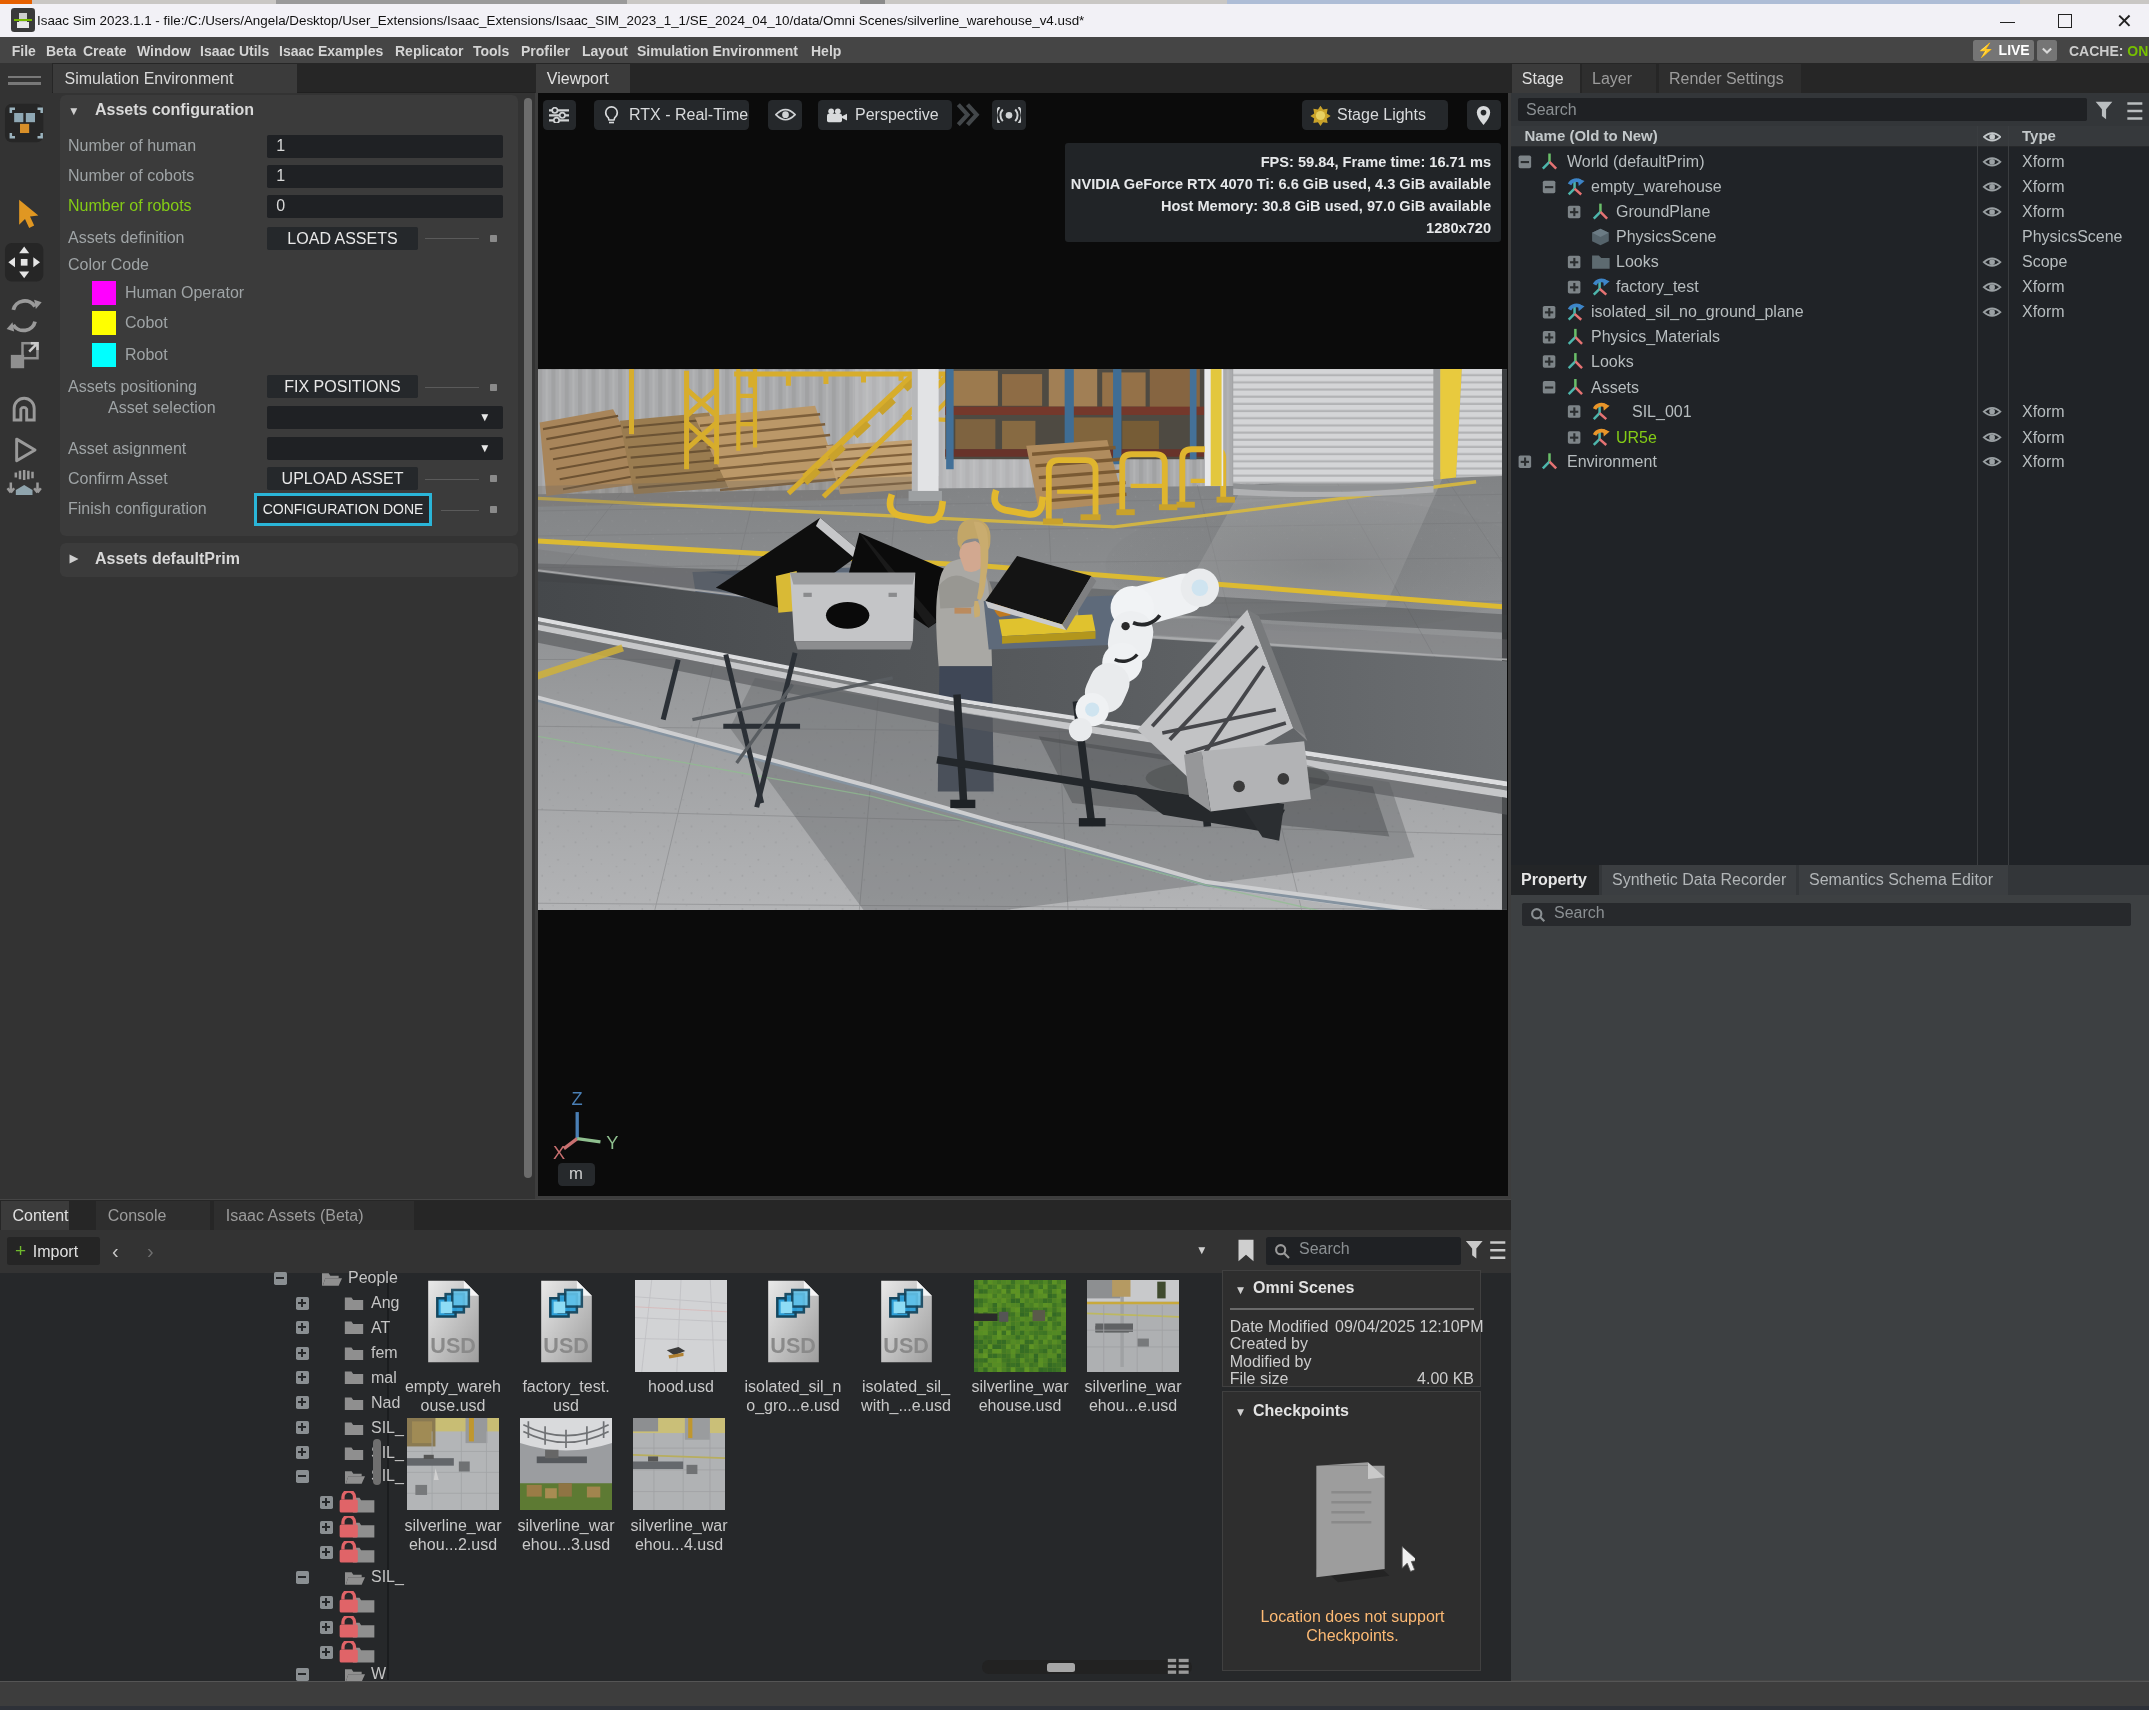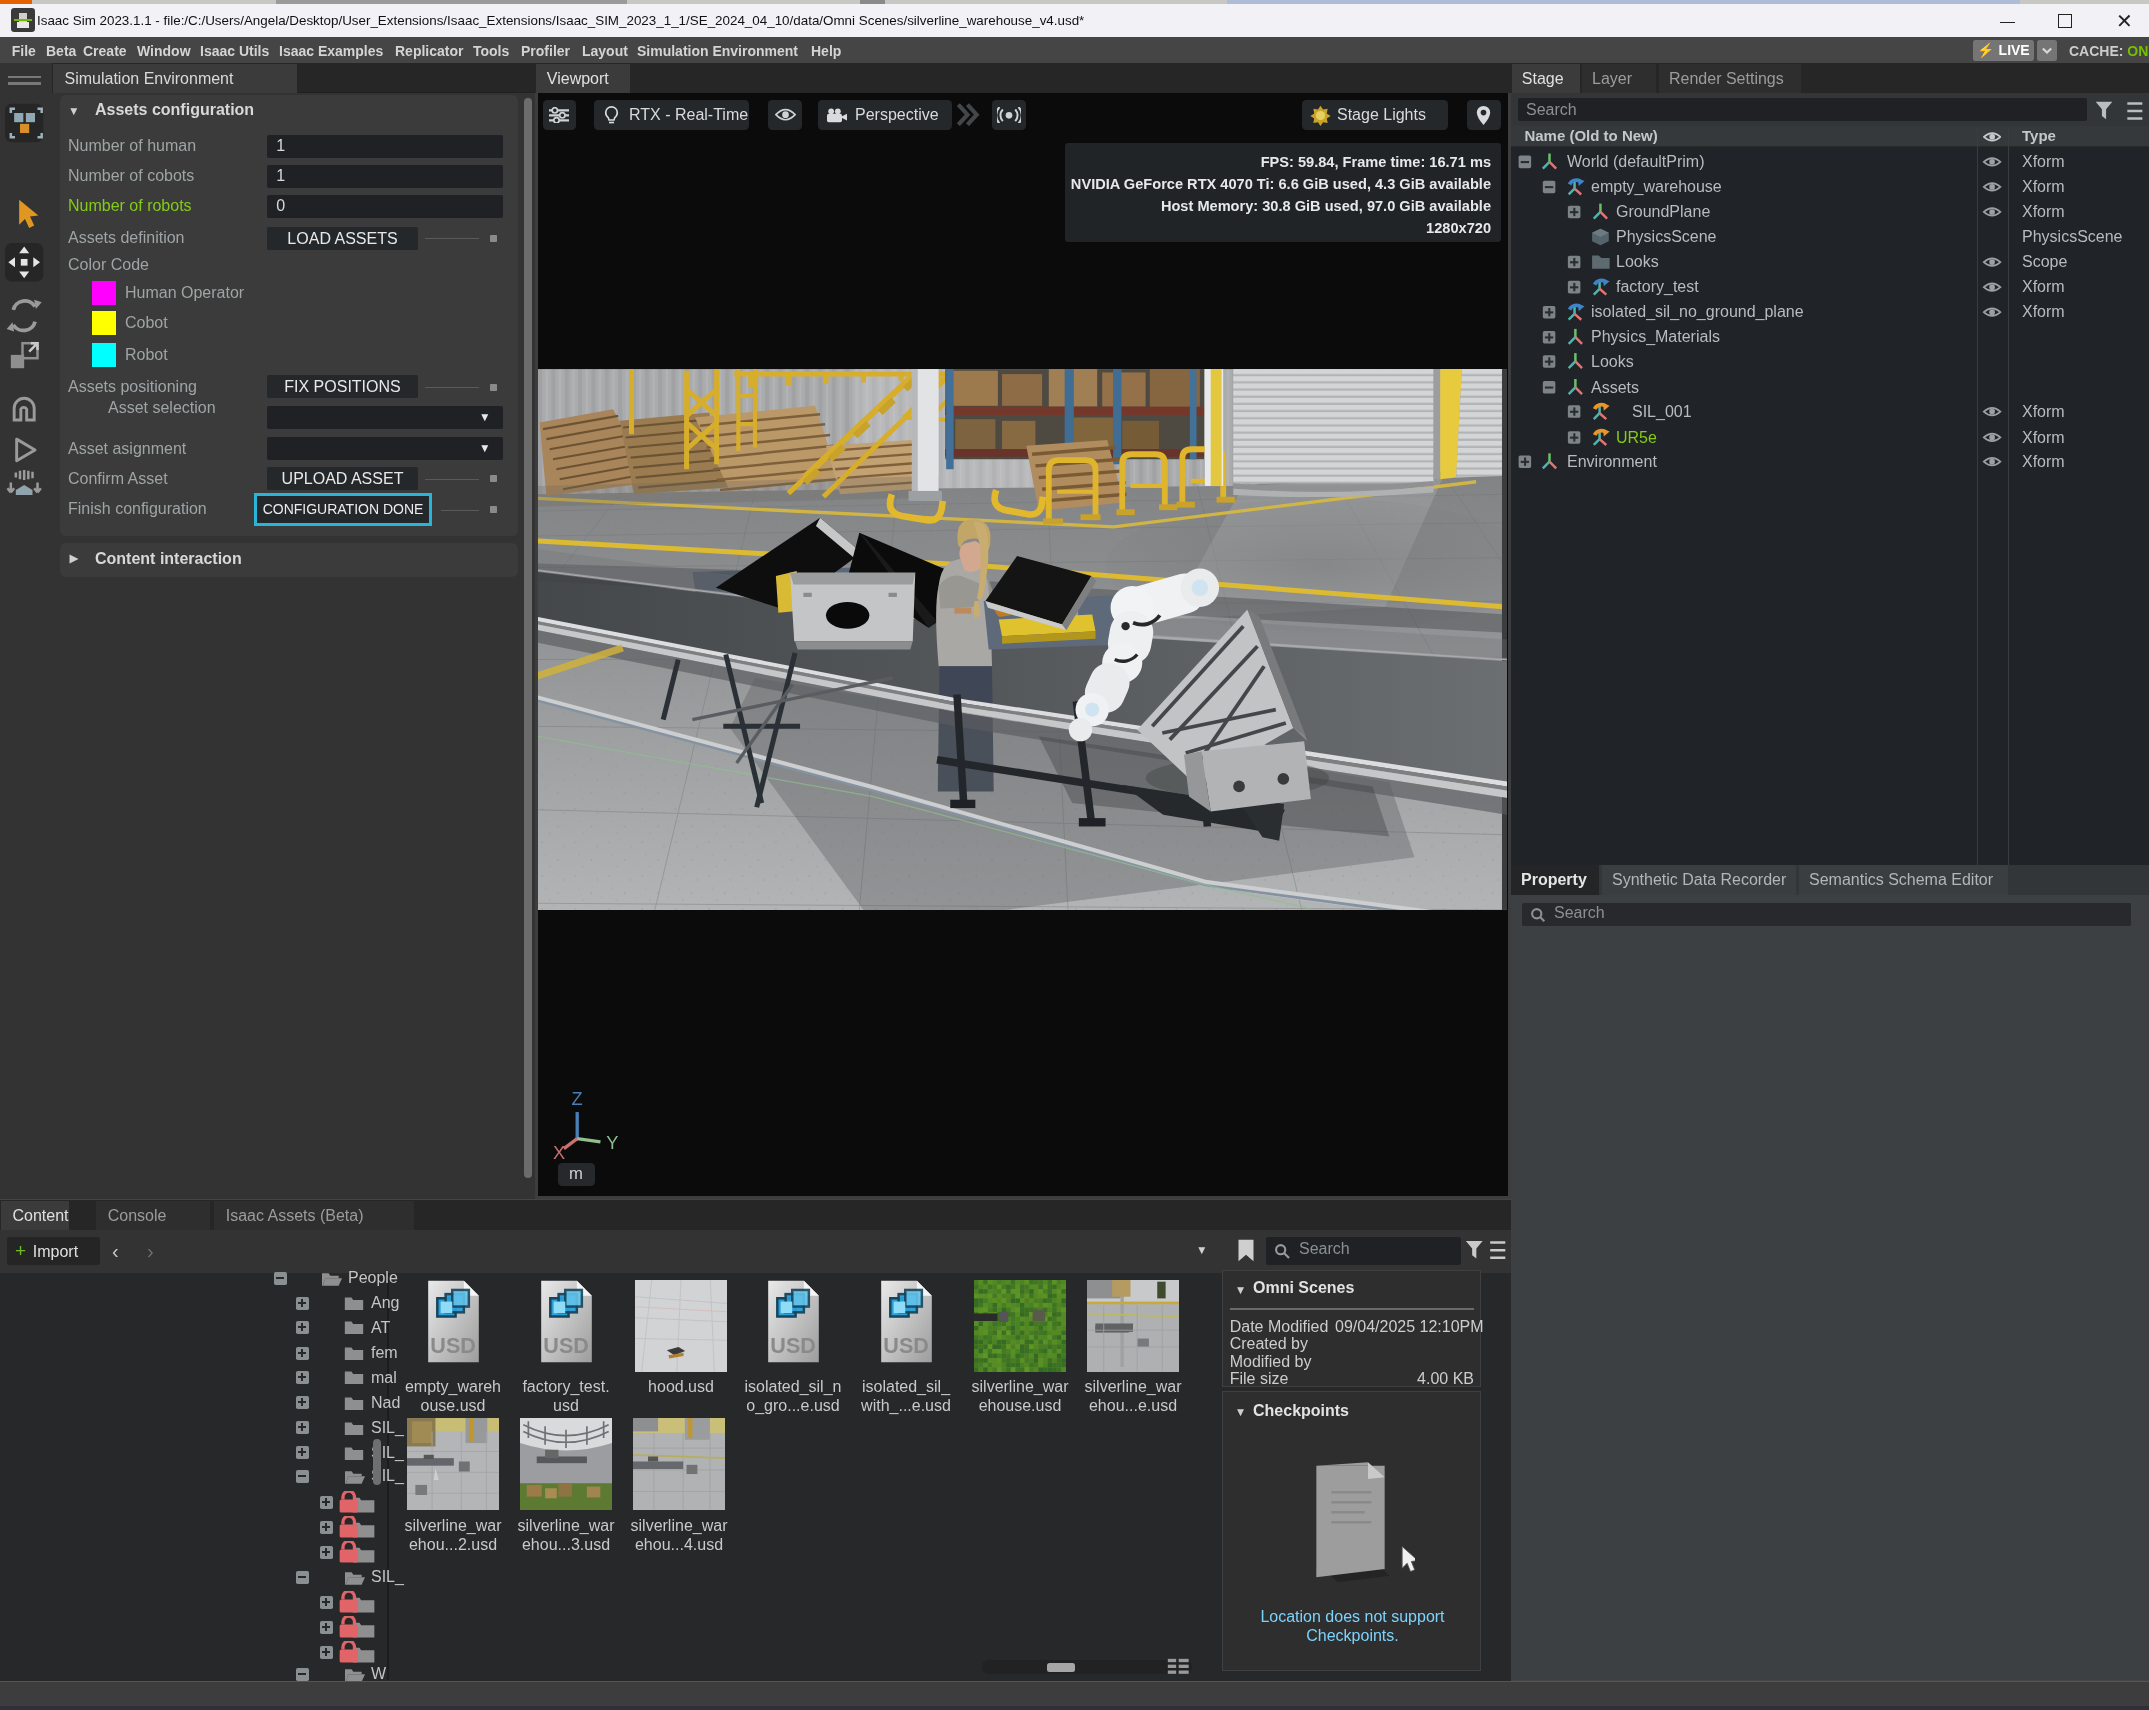--- a/index.html
+++ b/index.html
@@ -135,21 +135,21 @@
   <div class="abs" style="left:16px;top:407px;color:#9fa4a6;font-size:16px;">Confirm Asset</div>
   <div class="abs" style="left:215px;top:404px;width:151px;height:23.4px;background:#25282b;border-radius:1.7px;color:#e8e8e8;font-size:16px;line-height:23.4px;text-align:center;">UPLOAD ASSET</div>
   <div class="abs" style="left:373px;top:416px;width:54px;height:0.8px;background:#5a5a5a;"></div>
   <div class="abs" style="left:438px;top:412px;width:6.7px;height:6.7px;background:#8a8a8a;border-radius:0.8px;"></div>
   <div class="abs" style="left:16px;top:437px;color:#9fa4a6;font-size:16px;">Finish configuration</div>
   <div class="abs" style="left:202px;top:430px;width:178px;height:33px;background:#25282b;border:3.3px solid #2ab5d8;color:#ececec;font-size:14px;line-height:26px;text-align:center;white-space:nowrap;">CONFIGURATION DONE</div>
   <div class="abs" style="left:389px;top:447px;width:38px;height:0.8px;background:#5a5a5a;"></div>
   <div class="abs" style="left:438px;top:443px;width:6.7px;height:6.7px;background:#8a8a8a;border-radius:0.8px;"></div>
   <div class="abs" style="left:8.3px;top:480px;width:458px;height:34px;background:#3b3b3b;border-radius:5.8px;"></div>
   <div class="abs" style="left:17.5px;top:488px;color:#cfcfcf;font-size:11.7px;">▶</div>
-  <div class="abs" style="left:43px;top:487px;color:#d8d8d8;font-size:16px;font-weight:bold;">Content interaction</div>
+  <div class="abs" style="left:43px;top:487px;color:#d8d8d8;font-size:16px;font-weight:bold;">Assets defaultPrim</div>
   <div class="abs" style="left:472px;top:35px;width:8.3px;height:1080px;background:#6c6c6c;border-radius:4.2px;"></div>
 </div>
 
 <div class="abs" id="viewport" style="left:535px;top:63px;width:976px;height:1136px;background:#0c0c0c;">
   <div class="abs" style="left:0;top:0;width:976px;height:30px;background:#262626;"></div>
   <div class="abs" style="left:0.8px;top:0.8px;width:94px;height:29px;background:#3b3b3b;color:#e0e0e0;font-size:16px;line-height:29px;padding-left:11px;">Viewport</div>
   <div class="abs" style="left:0;top:30px;width:976px;height:1106px;background:#0b0b0b;border-left:3.3px solid #3d3d3d;border-right:3.3px solid #3d3d3d;border-bottom:3.3px solid #3d3d3d;"></div>
   <svg class="abs" style="left:3.3px;top:306px;" width="969" height="541" viewBox="0 0 1161 648">
 <defs>
 <linearGradient id="floorg" x1="0" y1="0" x2="0" y2="1">
@@ -1286,21 +1286,21 @@
       <path d="M20 132 l60 -10 20 18 -62 8 z" fill="#242424"></path>
       <path d="M12 8 h62 l20 0 v124 l-82 10 z" fill="#9d9d9d"></path>
       <path d="M12 8 h82 l0 0" fill="none"></path>
       <path d="M74 4 l20 18 -20 2 z" fill="#c9c9c9"></path>
       <path d="M12 8 h62 l-0 0 v-4 z" fill="#9d9d9d"></path>
       <g stroke="#8a8a8a" stroke-width="3">
             <path d="M30 40 h48 M30 52 h48 M30 64 h40 M30 76 h48"></path>
           </g>
       <path d="M115 105 v26 l6 -6 4 10 5 -2 -4 -10 8 -1 z" fill="#f0f0f0" stroke="#555" stroke-width="1"></path>
     </svg>
-    <div class="abs" style="left:0;top:215px;width:259px;text-align:center;color:#7dd3fc;font-size:16px;line-height:19px;">Location does not support<br>Checkpoints.</div>
+    <div class="abs" style="left:0;top:215px;width:259px;text-align:center;color:#fdba74;font-size:16px;line-height:19px;">Location does not support<br>Checkpoints.</div>
   </div>
 
   <div class="abs" style="left:982px;top:460px;width:210px;height:14px;background:#222;border-radius:6.7px;"></div>
   <div class="abs" style="left:1047px;top:463px;width:28px;height:9.2px;background:#a6a6a6;border-radius:2.5px;"></div>
   <svg class="abs" style="left:1167px;top:458px;" width="22.5" height="20" viewBox="0 0 27 24">
         <g fill="#9a9a9a">
           <rect x="1" y="1" width="10" height="4"></rect>
           <rect x="1" y="8" width="10" height="4"></rect>
           <rect x="1" y="15" width="10" height="4"></rect>
           <rect x="14" y="1" width="12" height="4"></rect>

